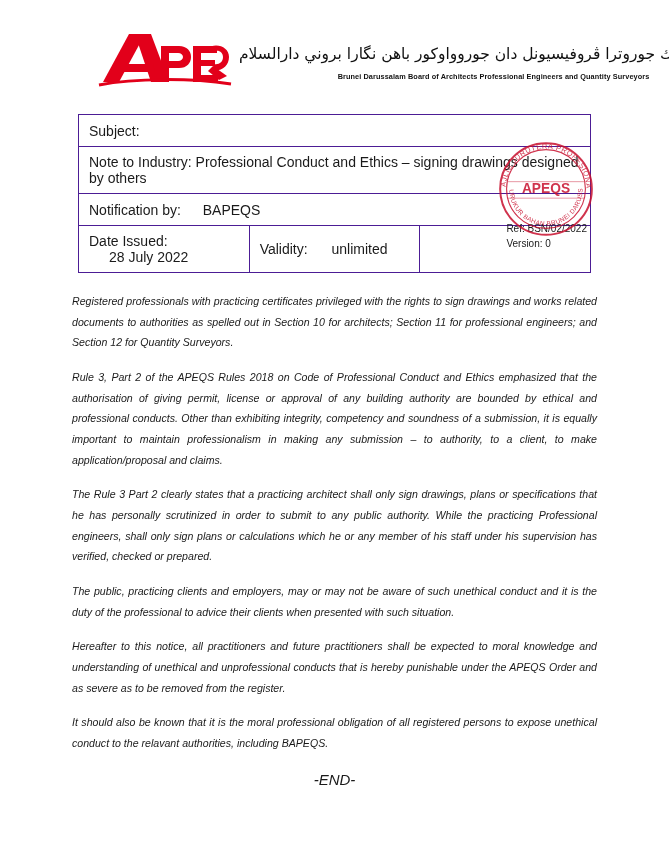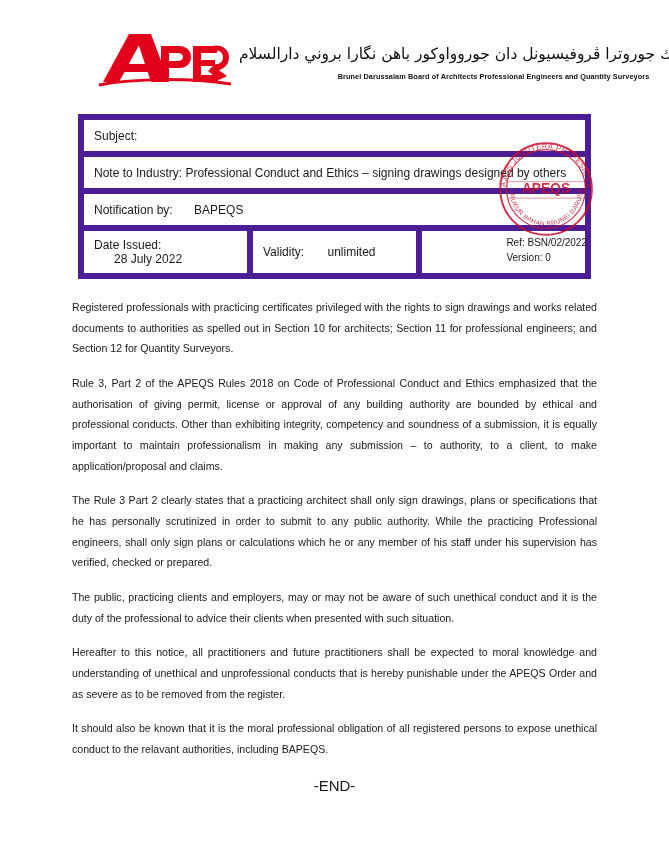--- a/index.html
+++ b/index.html
@@ -68,23 +68,23 @@
   .table-wrap {
     margin: 26px 78px 0 78px;
     position: relative;
   }
   table.info {
     border-collapse: collapse;
     width: 100%;
     table-layout: fixed;
   }
   table.info td {
-    border: 6px solid #4c1d95;
+    border: 1px solid #4c1d95;
     padding: 7px 10px;
-    font-size: 12px;
+    font-size: 14px;
     vertical-align: middle;
     height: 17px;
   }
   .cell-subject {
     font-size: 10.5px;
   }
   .cell-title {
     font-size: 10.7px;
     font-weight: normal;
   }
@@ -96,21 +96,21 @@
     margin-left: 18px;
   }
   .val-wide {
     display: inline-block;
     margin-left: 20px;
   }
 
   .ref-box {
     position: absolute;
     right: 4px;
-    bottom: 14px;
+    bottom: 22px;
     text-align: left;
     font-size: 10px;
     line-height: 1.45;
     z-index: 3;
   }
 
   
   .stamp {
     position: absolute;
     right: -10px;
@@ -118,20 +118,21 @@
     width: 110px;
     height: 110px;
     z-index: 4;
     opacity: 0.85;
     pointer-events: none;
   }
 
   
   .body {
     margin: 18px 72px 0 72px;
+    font-style: italic;
   }
   .body p {
     font-size: 10.6px;
     line-height: 1.95;
     text-align: justify;
     margin: 0 0 14px 0;
     color: #1a1a1a;
   }
   .end {
     text-align: center;

